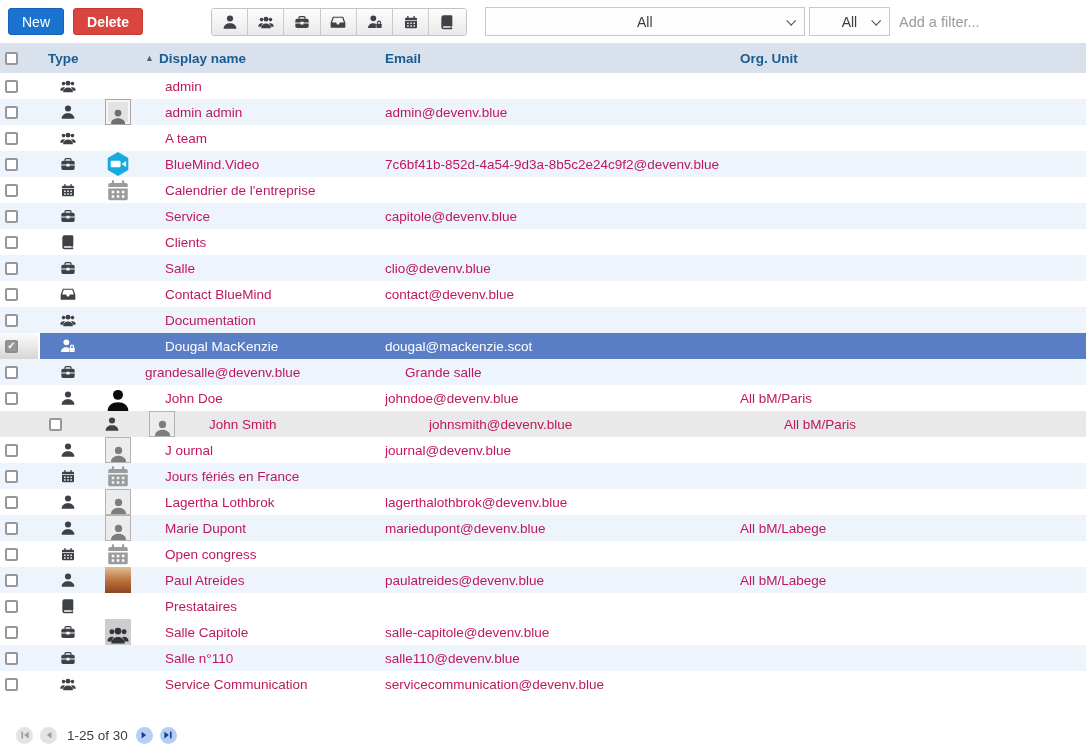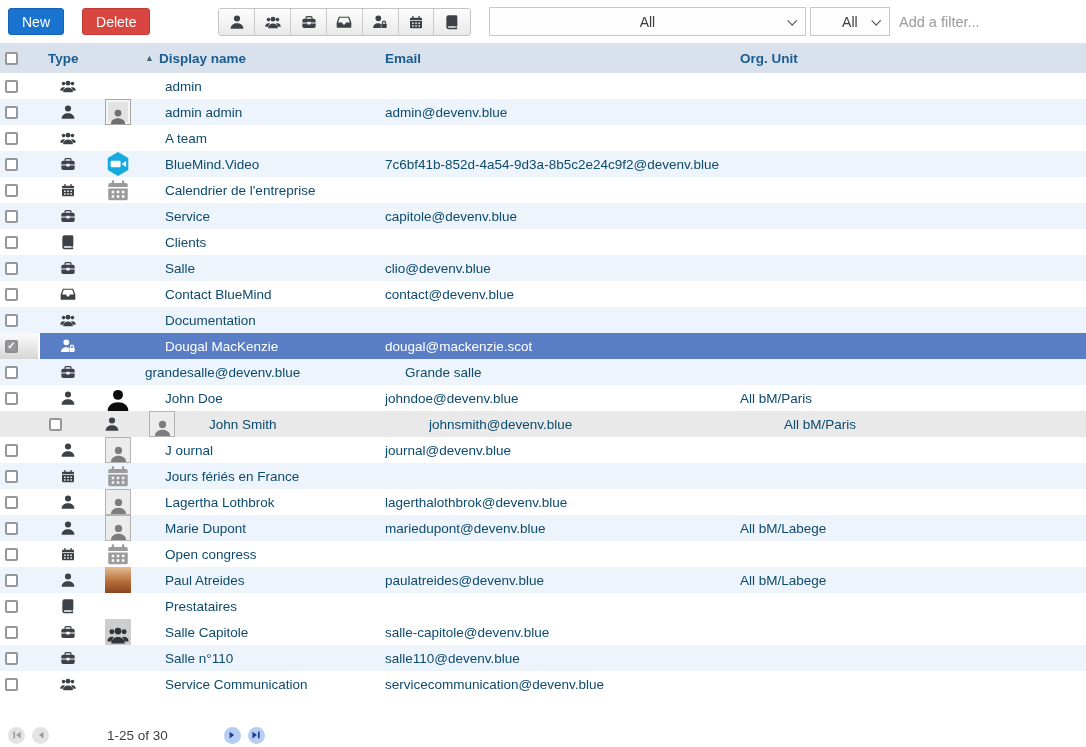--- a/index.html
+++ b/index.html
@@ -3,22 +3,22 @@
 <meta charset="utf-8">
 <style>
   * { box-sizing: border-box; margin: 0; padding: 0; }
   html,body { width:1086px; height:747px; overflow:hidden; background:#fff;
               font-family:"Liberation Sans", sans-serif; }
 
   
   .toolbar { height:43px; display:flex; align-items:center; padding-left:8px; background:#fff; }
   .btn { height:27px; border-radius:3px; color:#fff; font-size:14px; padding:0 13px;
          border:1px solid transparent; cursor:pointer; font-family:inherit; }
-  .btn-new { background:#1a73cf; border-color:#1563b5; margin-right:18px;text-align:center; }
-  .btn-delete { background:#d9453f; border-color:#c23a34; }
+  .btn-new { background:#1a73cf; border-color:#1563b5; margin-right:9px;text-align:center; }
+  .btn-delete { background:#d9453f; border-color:#c23a34;font-weight:bold; }
   .icon-group { margin-left:68px; display:flex; height:28px; border:1px solid #c3c3c3;
                 border-radius:3px; overflow:hidden; background:#fff; }
   .icon-btn { width:38px; display:flex; align-items:center; justify-content:center;
               background:linear-gradient(#fdfdfd,#e9e9e9); border-right:1px solid #c9c9c9;
               color:#3b3e43; cursor:pointer; }
   .icon-btn:last-child { border-right:none; }
   .icon-btn svg { width:15px; height:15px; }
 
   .select { position:relative; height:29px; border:1px solid #c9c9c9; background:#fdfdfd;
             display:flex; align-items:center; justify-content:center; font-size:14px;
@@ -33,21 +33,21 @@
   .filter-input::placeholder { color:#9a9a9a; }
 
   
   .grid-cols { display:grid; grid-template-columns:40px 55px 50px 240px 355px 1fr; align-items:center; }
   .thead { height:30px; background:#d8e1ec; color:#1b5c92; font-weight:bold; font-size:13.5px; }
   .th-name { display:flex; align-items:center; gap:5px; }
   .sort-arrow { font-size:9px; color:#44677f; }
   .th-type { padding-left:8px; }
 
   .tbody { height:650px; overflow:hidden; background:#fff; }
-  .row { height:26px; font-size:13.5px; color:#0c4a6e; cursor:pointer; }
+  .row { height:26px; font-size:13.5px; color:#be185d; cursor:pointer; }
   .row.stripe { background:#eef4fb; }
   .row.hovered { background:#e9e9e9;padding-left:44px; }
   .row.selected { background:#5a7ec5; color:#fff; }
   .row.selected .c-check { background:linear-gradient(#fcfcfc,#d6d6d6); height:100%;
                            display:flex; align-items:center; border-right:2px solid #fff; }
   .c-check { display:flex; align-items:center; height:100%; }
   .cb { width:13px; height:13px; margin-left:5px; border:2px solid #97979b; border-radius:2px;
         background:#fff; display:flex; align-items:center; justify-content:center; cursor:pointer; }
   .cb.checked { background:#98989a; border-color:#8d8d8f; }
   .cb.checked::after { content:"✓"; color:#fff; font-size:10px; font-weight:bold; line-height:1; }
@@ -71,21 +71,21 @@
   .t-calendar svg { width:26px; height:26px; color:#9b9b9b; }
   .t-group { background:#cdcdcd; }
   .t-group svg { width:22px; height:22px; color:#303338; margin-bottom:-1px; }
   .t-video { align-items:center; }
   .t-video svg { width:26px; height:26px; }
 
   .c-name { padding-left:20px; white-space:nowrap; overflow:hidden; }
   .c-email, .c-org { white-space:nowrap; overflow:hidden; }
 
   
-  .footer { height:24px; display:flex; align-items:center; padding-left:8px; font-size:13.5px; color:#3f3f3f;gap:48px; }
+  .footer { height:24px; display:flex; align-items:center; padding-left:16px; font-size:13.5px; color:#3f3f3f; }
   .pg { width:17px; height:17px; border-radius:50%; display:flex; align-items:center;
         justify-content:center; margin-right:7px; cursor:pointer; }
   .pg svg { width:12px; height:12px; }
   .pg.off { background:#e3e3e3; color:#9b9b9b; }
   .pg.on  { background:#b6cdf4; color:#1e3c87; }
   .range { margin:0 8px 0 3px; }
 </style>
 </head>
 <body>
 

